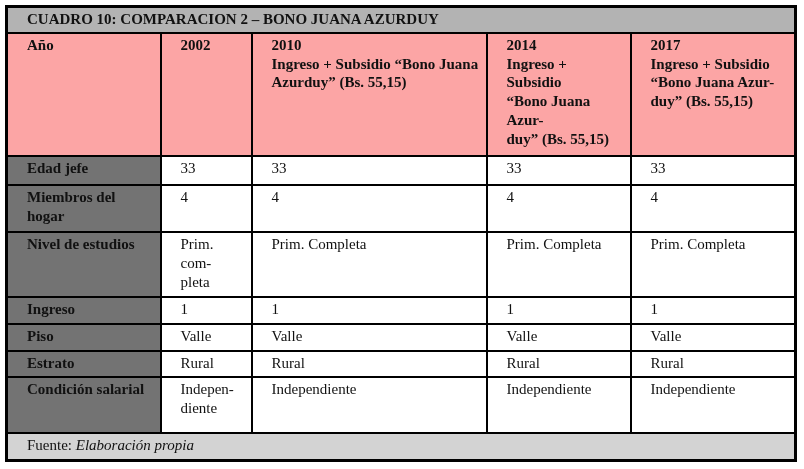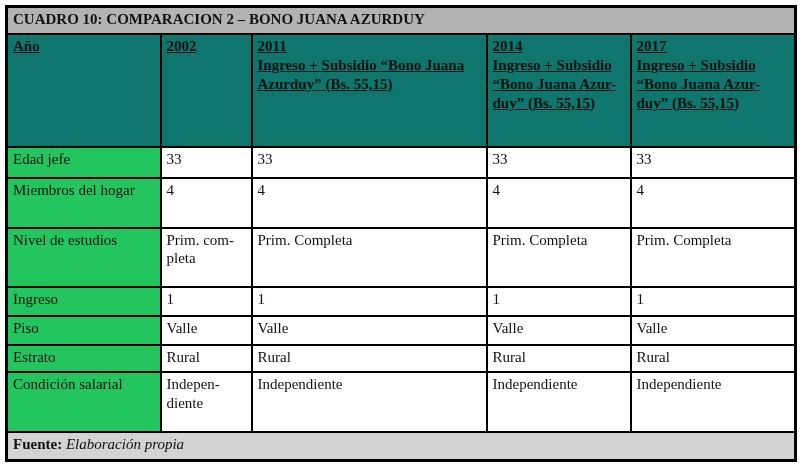--- a/index.html
+++ b/index.html
@@ -21,50 +21,49 @@
     width: 792px;
     height: 457px;
     border: 3px solid #000000;
     font-family: "Liberation Serif", serif;
     color: #111111;
   }
   table.cuadro td {
     border: 2px solid #000000;
     font-size: 15px;
     line-height: 1.25;
-    padding: 2px 6px 2px 5px;
+    padding: 2px 6px 2px 19px;
     vertical-align: top;
     overflow: hidden;
   }
   td.title-cell {
     background: #b3b3b3;
     font-weight: bold;
     vertical-align: middle;
   }
   tr.header-row td {
-    background: #0f766e;
+    background: #fca5a5;
     font-weight: bold;
-    text-decoration: underline;
   }
   td.label-cell {
-    background: #22c55e;
-    font-weight: normal;
+    background: #737373;
+    font-weight: bold;
   }
   td.value-cell {
     background: #ffffff;
     vertical-align: middle;
     white-space: pre-line;
   }
   td.footer-cell {
     background: #d3d3d3;
     vertical-align: middle;
   }
   .hdr-year { font-weight: bold; }
   .hdr-subtitle { font-weight: bold; white-space: pre-line; }
-  .footer-label { font-weight: bold; }
+  .footer-label { font-weight: normal; }
   .footer-text { font-weight: normal; font-style: italic; }
 </style>
 </head>
 <body>
 
 <div class="page">
   <table class="cuadro">
     <colgroup>
       <col style="width:154px">
       <col style="width:91px">
@@ -78,21 +77,21 @@
       <td colspan="5" class="title-cell">CUADRO 10: COMPARACION 2 – BONO JUANA AZURDUY</td>
     </tr>
 
     <tr class="header-row" style="height:102px;">
       <td class="label-cell">Año</td>
       <td>
             <div class="hdr-year">2002</div>
             <div class="hdr-subtitle"></div>
           </td>
       <td>
-            <div class="hdr-year">2011</div>
+            <div class="hdr-year">2010</div>
             <div class="hdr-subtitle">Ingreso + Subsidio “Bono Juana
 Azurduy” (Bs. 55,15)</div>
           </td>
       <td>
             <div class="hdr-year">2014</div>
             <div class="hdr-subtitle">Ingreso + Subsidio
 “Bono Juana Azur-
 duy” (Bs. 55,15)</div>
           </td>
       <td>

